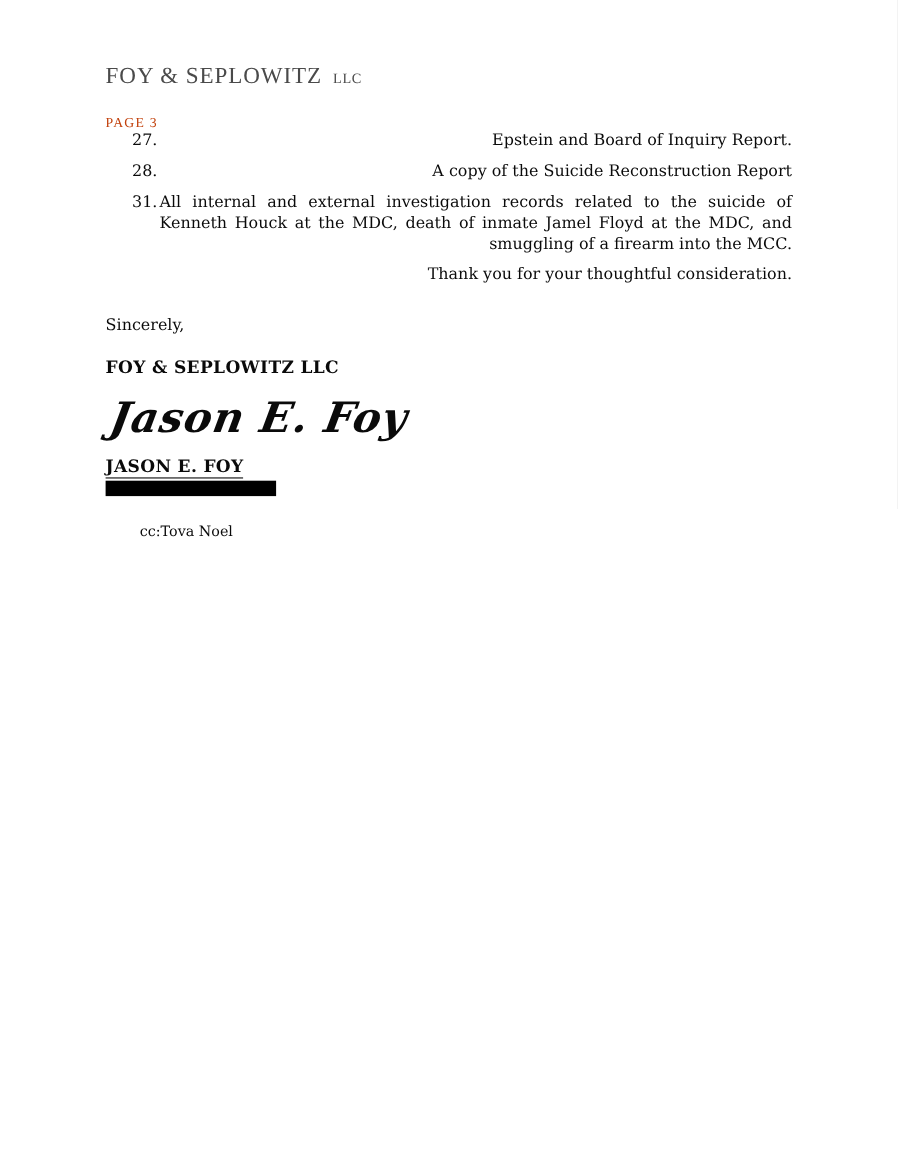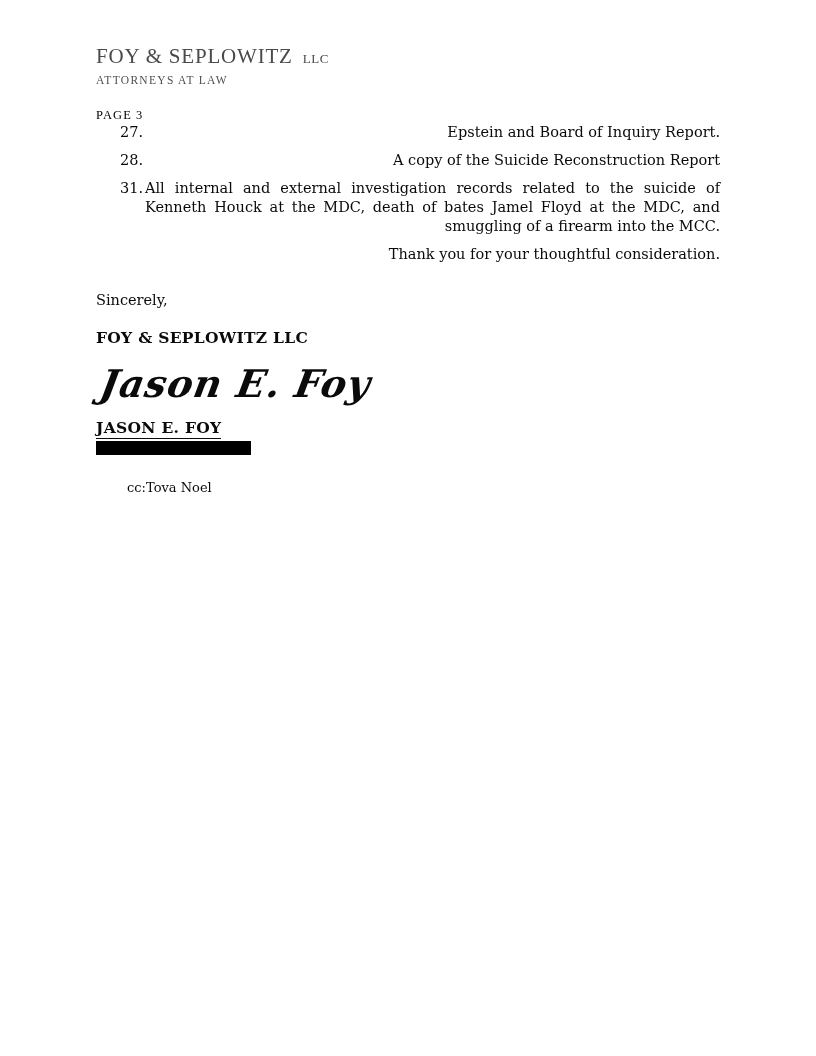--- a/index.html
+++ b/index.html
@@ -9,21 +9,21 @@
     height: 1056px;
     margin: 0 auto;
     background: #ffffff;
     font-family: "DejaVu Serif", serif;
     color: #0a0a0a;
     overflow: hidden;
   }
   .content {
     position: absolute;
     left: 96px;
-    top: 0;
+    top: 12px;
     width: 624px;
   }
 
   
   .letterhead { margin-top: 44px; }
   .firm-line { line-height: 24px; white-space: nowrap; }
   .firm-name {
     font-family: "Liberation Serif", serif;
     font-size: 21px;
     letter-spacing: 0.8px;
@@ -41,21 +41,21 @@
     font-size: 11.5px;
     letter-spacing: 1.3px;
     color: #4f4f4f;
     line-height: 14px;
     margin-top: 2px;
   }
   .page-label {
     font-family: "Liberation Serif", serif;
     font-size: 12.5px;
     letter-spacing: 1.1px;
-    color: #000000;
+    color: #c2410c;
     margin-top: 21px;
     line-height: 15px;
   }
 
   
   .request-list { margin-top: 0; }
   .list-item {
     position: relative;
     margin-left: 49px;
     width: 575px;
@@ -131,21 +131,20 @@
 <body>
 
 <div class="page">
   <div class="content">
 
     <div class="letterhead">
       <div class="firm-line">
         <span class="firm-name">FOY &amp; SEPLOWITZ</span>
         <span class="firm-suffix">LLC</span>
       </div>
-      <div class="tagline">ATTORNEYS AT LAW</div>
     </div>
 
     <div class="page-label">PAGE 3</div>
 
     <div class="request-list">
 
       <div class="list-item">
         <span class="item-number">27.</span>
         <div class="line">Epstein and Board of Inquiry Report.</div>
       </div>
@@ -153,21 +152,21 @@
       <div class="list-item">
         <span class="item-number">28.</span>
         <div class="line">A copy of the Suicide Reconstruction Report</div>
       </div>
 
 
 
       <div class="list-item">
         <span class="item-number">31.</span>
         <div class="line jl">All internal and external investigation records related to the suicide of</div>
-        <div class="line jl">Kenneth Houck at the MDC, death of bates Jamel Floyd at the MDC, and</div>
+        <div class="line jl">Kenneth Houck at the MDC, death of inmate Jamel Floyd at the MDC, and</div>
         <div class="line">smuggling of a firearm into the MCC.</div>
       </div>
 
     </div>
 
     <div class="closing-paragraph">
       <div class="line">Thank you for your thoughtful consideration.</div>
     </div>
 
     <div class="salutation">Sincerely,</div>

